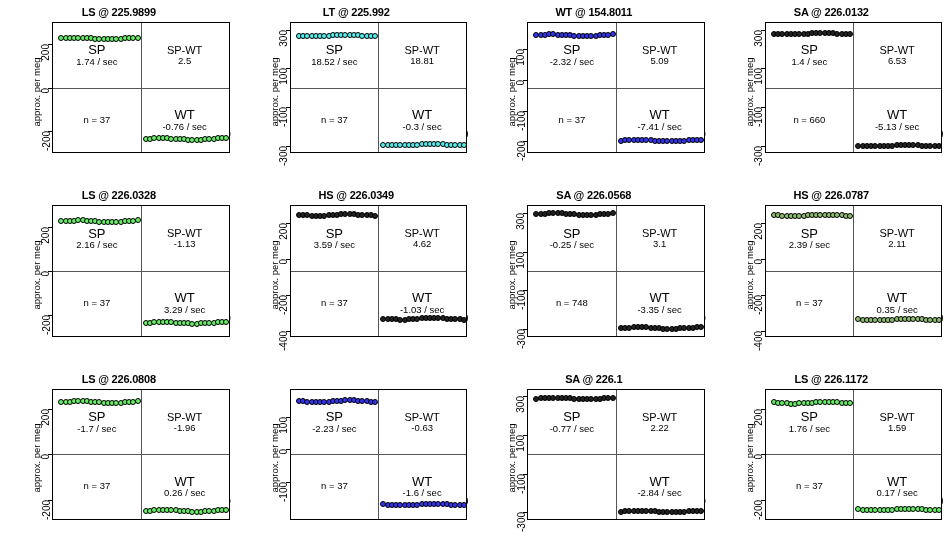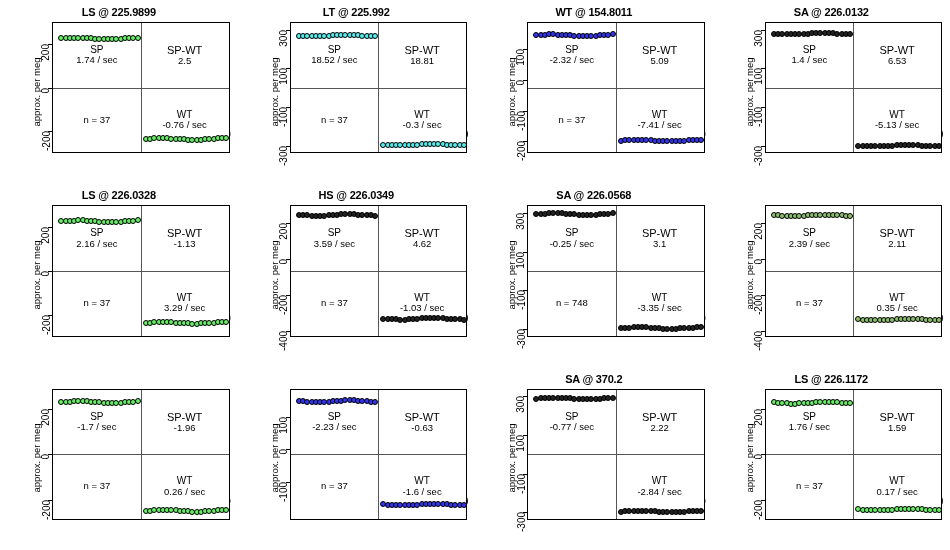--- a/index.html
+++ b/index.html
@@ -86,21 +86,21 @@
     justify-content: center;
     text-align: center;
     color: #000;
     pointer-events: none;
   }
   .quad.tl { left: 0; top: 0; }
   .quad.tr { left: 50%; top: 0; }
   .quad.bl { left: 0; top: 50%; }
   .quad.br { left: 50%; top: 50%; }
   .q-big {
-    font-size: 10px;
+    font-size: 13px;
     line-height: 1.05;
   }
   .q-small {
     font-size: 9.5px;
     line-height: 1.1;
   }
   .q-mid {
     font-size: 11px;
     line-height: 1.1;
   }
@@ -464,20 +464,23 @@
         <div class="divider-v"></div>
         <div class="divider-h"></div>
         <div class="quad tl">
           <div class="q-big">SP</div>
           <div class="q-small">1.4 / sec</div>
         </div>
         <div class="quad tr">
           <div class="q-mid">SP-WT</div>
           <div class="q-small">6.53</div>
         </div>
+        <div class="quad bl">
+          <div class="q-small">n = 660</div>
+        </div>
         <div class="quad br">
           <div class="q-big">WT</div>
           <div class="q-small">-5.13 / sec</div>
         </div>
         <div class="series">
           <div class="dot" style="left: 8.45238px; top: 10.5242px; background: rgb(34, 34, 34);"></div>
           <div class="dot" style="left: 12.6786px; top: 10.8541px; background: rgb(34, 34, 34);"></div>
           <div class="dot" style="left: 16.9048px; top: 11.1431px; background: rgb(34, 34, 34);"></div>
           <div class="dot" style="left: 21.131px; top: 11.3401px; background: rgb(34, 34, 34);"></div>
           <div class="dot" style="left: 25.3571px; top: 11.4103px; background: rgb(34, 34, 34);"></div>
@@ -776,20 +779,21 @@
           <div class="dot" style="left: 152.143px; top: 122.121px; background: rgb(34, 34, 34);"></div>
           <div class="dot" style="left: 156.369px; top: 121.815px; background: rgb(34, 34, 34);"></div>
           <div class="dot" style="left: 160.595px; top: 121.484px; background: rgb(34, 34, 34);"></div>
           <div class="dot" style="left: 164.821px; top: 121.187px; background: rgb(34, 34, 34);"></div>
           <div class="dot" style="left: 169.048px; top: 120.975px; background: rgb(34, 34, 34);"></div>
           <div class="dot" style="left: 173.274px; top: 120.887px; background: rgb(34, 34, 34);"></div>
         </div>
       </div>
     </div>
     <div class="panel">
+      <div class="panel-title">HS @ 226.0787</div>
       <div class="ylabel">approx. per meg</div>
       <div class="yaxis">
         <div class="ytick" style="top: 125.933px;"></div>
         <div class="ylab" style="top: 125.933px;">-400</div>
         <div class="ytick" style="top: 89.9521px;"></div>
         <div class="ylab" style="top: 89.9521px;">-200</div>
         <div class="ytick" style="top: 53.9712px;"></div>
         <div class="ylab" style="top: 53.9712px;">0</div>
         <div class="ytick" style="top: 17.9904px;"></div>
         <div class="ylab" style="top: 17.9904px;">200</div>
@@ -863,20 +867,21 @@
           <div class="dot" style="left: 152.143px; top: 112.865px; background: rgb(143, 188, 111);"></div>
           <div class="dot" style="left: 156.369px; top: 113.165px; background: rgb(143, 188, 111);"></div>
           <div class="dot" style="left: 160.595px; top: 113.497px; background: rgb(143, 188, 111);"></div>
           <div class="dot" style="left: 164.821px; top: 113.8px; background: rgb(143, 188, 111);"></div>
           <div class="dot" style="left: 169.048px; top: 114.022px; background: rgb(143, 188, 111);"></div>
           <div class="dot" style="left: 173.274px; top: 114.124px; background: rgb(143, 188, 111);"></div>
         </div>
       </div>
     </div>
     <div class="panel">
+      <div class="panel-title">LS @ 226.0808</div>
       <div class="ylabel">approx. per meg</div>
       <div class="yaxis">
         <div class="ytick" style="top: 110.951px;"></div>
         <div class="ylab" style="top: 110.951px;">-200</div>
         <div class="ytick" style="top: 65.665px;"></div>
         <div class="ylab" style="top: 65.665px;">0</div>
         <div class="ytick" style="top: 20.3788px;"></div>
         <div class="ylab" style="top: 20.3788px;">200</div>
       </div>
       <div class="xaxis">
@@ -1033,21 +1038,21 @@
           <div class="dot" style="left: 152.143px; top: 114.389px; background: rgb(51, 51, 238);"></div>
           <div class="dot" style="left: 156.369px; top: 114.676px; background: rgb(51, 51, 238);"></div>
           <div class="dot" style="left: 160.595px; top: 115.006px; background: rgb(51, 51, 238);"></div>
           <div class="dot" style="left: 164.821px; top: 115.319px; background: rgb(51, 51, 238);"></div>
           <div class="dot" style="left: 169.048px; top: 115.561px; background: rgb(51, 51, 238);"></div>
           <div class="dot" style="left: 173.274px; top: 115.689px; background: rgb(51, 51, 238);"></div>
         </div>
       </div>
     </div>
     <div class="panel">
-      <div class="panel-title">SA @ 370.2</div>
+      <div class="panel-title">SA @ 226.1</div>
       <div class="ylabel">approx. per meg</div>
       <div class="yaxis">
         <div class="ytick" style="top: 123.605px;"></div>
         <div class="ylab" style="top: 123.605px;">-300</div>
         <div class="ytick" style="top: 84.9782px;"></div>
         <div class="ylab" style="top: 84.9782px;">-100</div>
         <div class="ytick" style="top: 46.3518px;"></div>
         <div class="ylab" style="top: 46.3518px;">100</div>
         <div class="ytick" style="top: 7.72529px;"></div>
         <div class="ylab" style="top: 7.72529px;">300</div>

